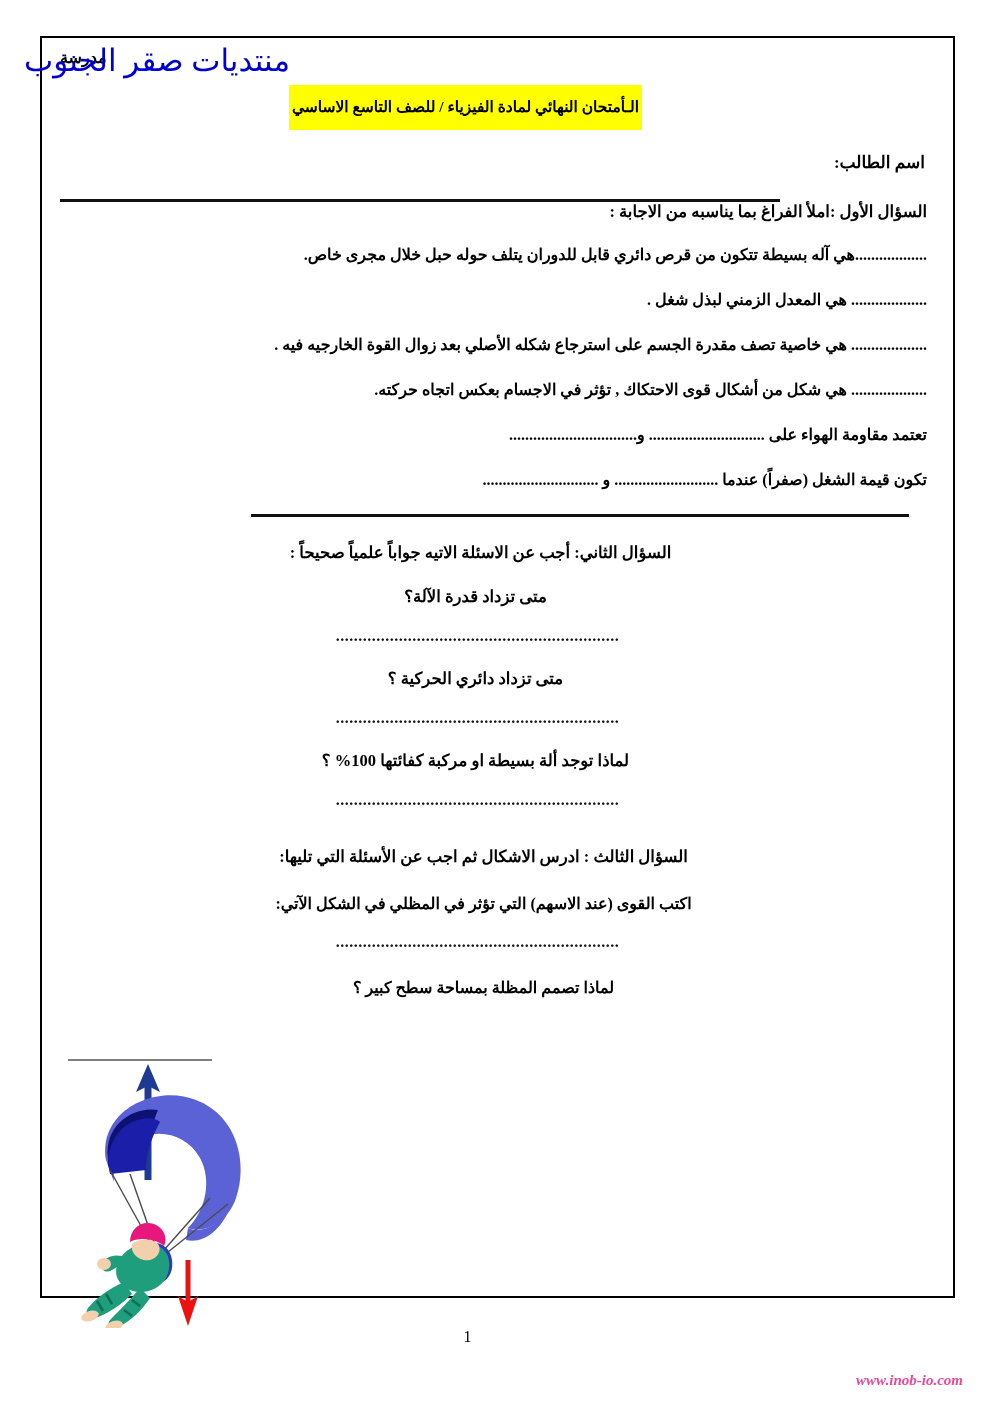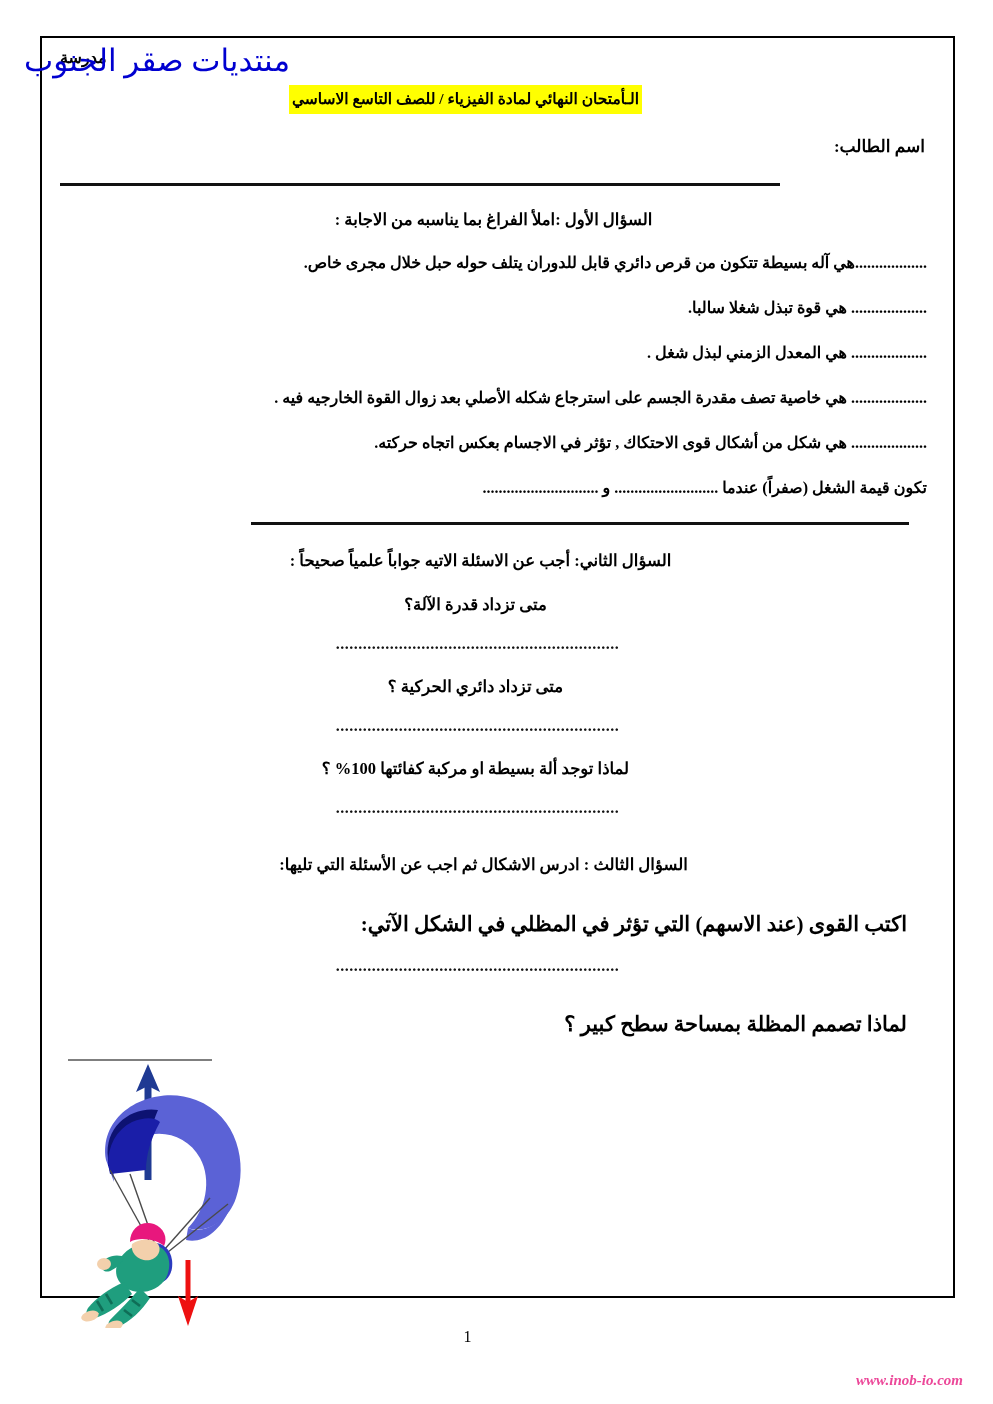--- a/index.html
+++ b/index.html
@@ -71,21 +71,21 @@
     text-align: center;
     margin-top: 18px;
     padding-right: 60px;
   }
   .exam-title {
     display: inline-block;
     background: #ffff00;
     color: #000000;
     font-size: 15.5px;
     font-weight: bold;
-    padding: 4px 3px;
+    padding: 12px 3px;
     line-height: 1.35;
     font-family: "Liberation Serif", "DejaVu Serif", serif;
   }
 
   .field-line {
     text-align: right;
     font-size: 17px;
     font-weight: bold;
     margin-top: 22px;
     padding-right: 6px;
@@ -106,24 +106,23 @@
   }
   .sep-2 {
     width: 658px;
     margin-top: 22px;
     margin-right: 22px;
     margin-left: 0;
   }
 
   
   .q-head {
-    text-align: center;
+    text-align: right;
     font-size: 16.5px;
     font-weight: bold;
-    margin-top: 24px;
     padding-right: 4px;
   }
 
   .blank-item {
     text-align: right;
     font-size: 16px;
     font-weight: bold;
     margin-top: 21px;
     padding-right: 4px;
     line-height: 1.5;
@@ -154,24 +153,24 @@
   }
 
   .q3-head {
     text-align: center;
     font-size: 16.5px;
     font-weight: bold;
     margin-top: 38px;
     padding-right: 24px;
   }
   .q3-prompt {
-    text-align: right;
-    font-size: 21px;
-    font-weight: bold;
-    margin-top: 37px;
+    text-align: center;
+    font-size: 16px;
+    font-weight: bold;
+    margin-top: 27px;
     padding-right: 24px;
   }
 
   
   .figure {
     position: absolute;
     left: 18px;
     top: 1010px;
     width: 200px;
     height: 280px;
@@ -221,24 +220,24 @@
   </div>
 
   <div class="field-line">اسم الطالب:</div>
 
 
   <div class="sep sep-1"></div>
 
   <div class="q-head">السؤال الأول :املأ الفراغ بما يناسبه من الاجابة :</div>
 
   <div class="blank-item">..................هي آله بسيطة تتكون من قرص دائري قابل للدوران يتلف حوله حبل خلال مجرى خاص.</div>
-  <div class="blank-item">................... هي قوة تبذل شغلا سالبا.</div>
   <div class="blank-item">................... هي المعدل الزمني لبذل شغل .</div>
   <div class="blank-item">................... هي خاصية تصف مقدرة الجسم على استرجاع شكله الأصلي بعد زوال القوة الخارجيه فيه .</div>
   <div class="blank-item">................... هي شكل من أشكال قوى الاحتكاك , تؤثر في الاجسام بعكس اتجاه حركته.</div>
+  <div class="blank-item">تعتمد مقاومة الهواء على ............................. و................................</div>
   <div class="blank-item">تكون قيمة الشغل (صفراً) عندما .......................... و .............................</div>
 
   <div class="sep sep-2"></div>
 
   <div class="q2-head">السؤال الثاني: أجب عن الاسئلة الاتيه جواباً علمياً صحيحاً :</div>
 
   <div class="q2-prompt">متى تزداد قدرة الآلة؟</div>
   <div class="dots-line">...............................................................</div>
 
   <div class="q2-prompt">متى تزداد دائري الحركية ؟</div>

